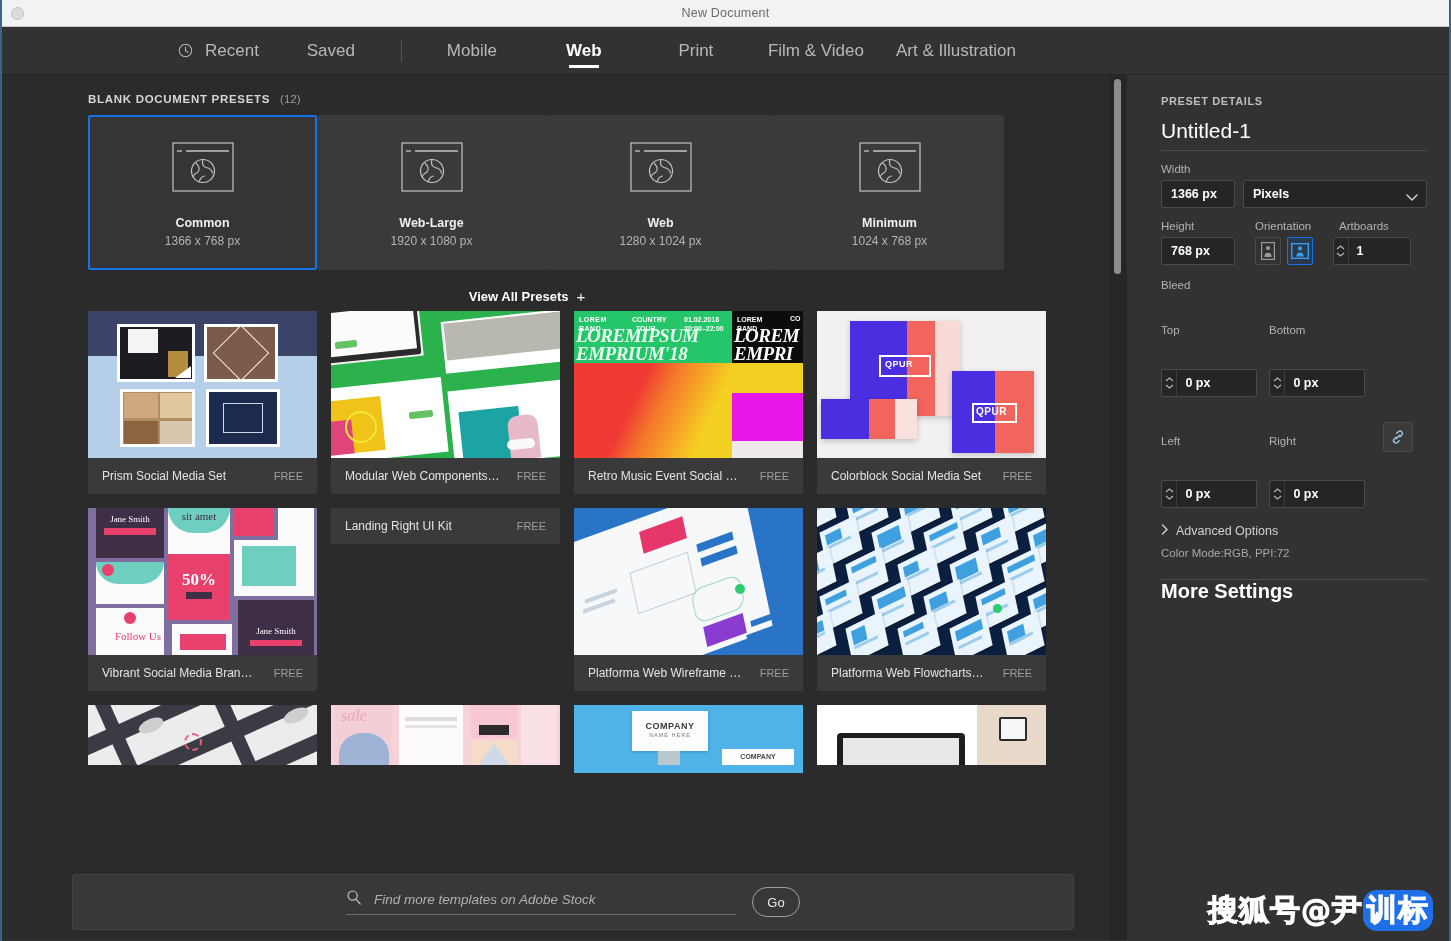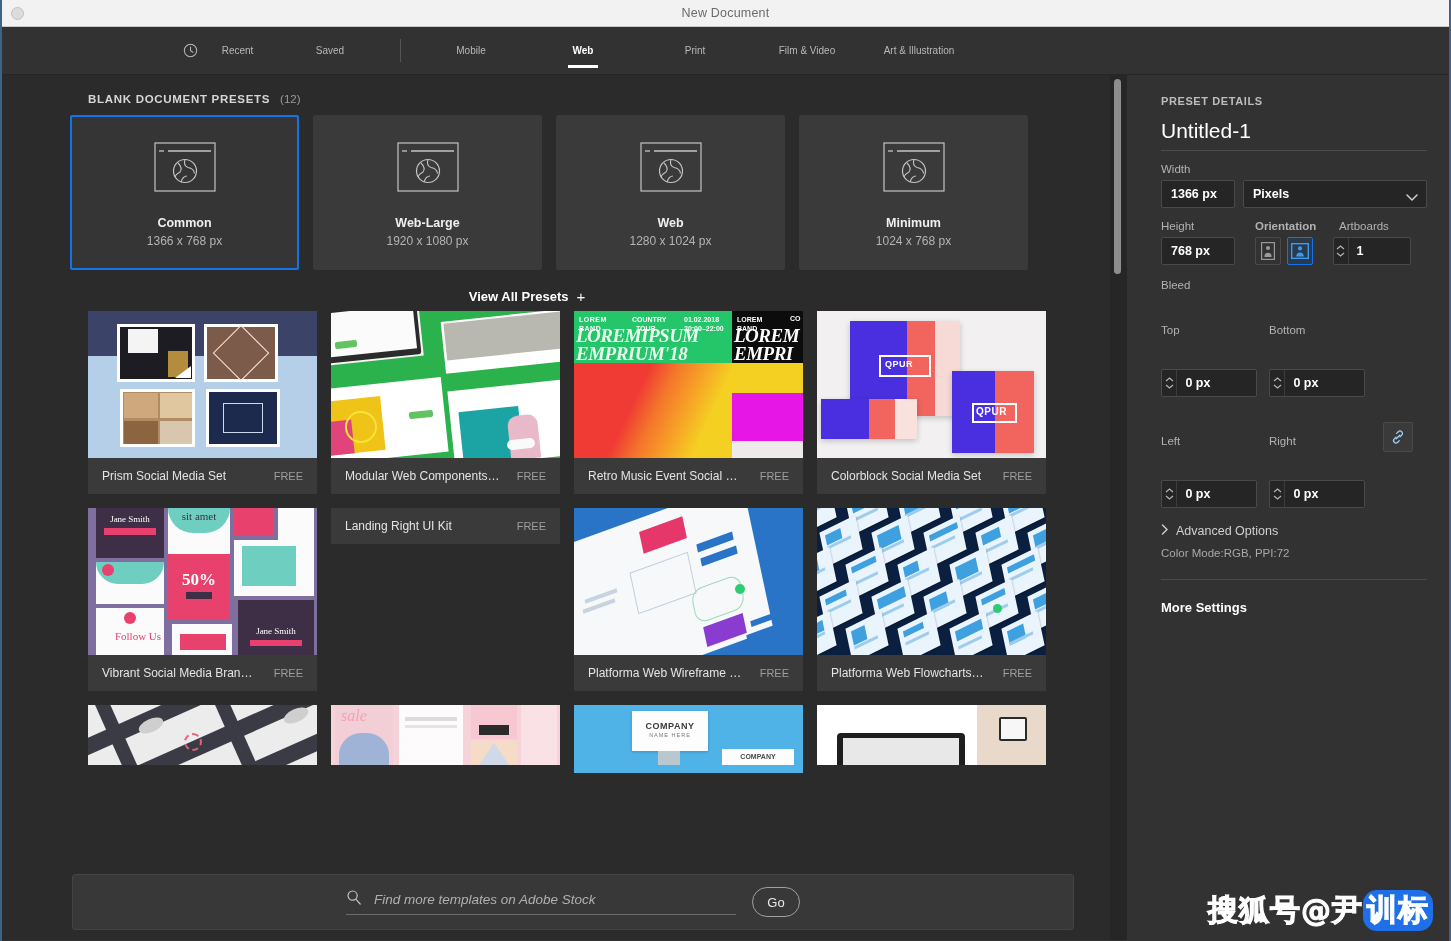--- a/index.html
+++ b/index.html
@@ -37,24 +37,24 @@
     border-bottom: 1px solid #262626;
     position: relative;
   }
   .tabs-inner {
     display: flex; align-items: stretch; width: 1141px;
     padding-left: 160px;
   }
   .tab {
     position: relative;
     display: flex; align-items: center; justify-content: center;
-    gap: 24px;
+    gap: 12px;
     padding: 0 16px;
     min-width: 112px;
-    color: #b8b8b8; font-size: 10px;
+    color: #b8b8b8; font-size: 17px;
     cursor: default;
   }
   .tab.active { color: #ffffff; font-weight: bold; }
   .tab.active::after {
     content: ""; position: absolute; left: 50%; transform: translateX(-50%);
     bottom: 6px; width: 30px; height: 3px; background: #ffffff;
   }
   .tab-sep {
     width: 1px; background: #555; margin: 12px 14px;
   }
@@ -81,21 +81,21 @@
     padding: 18px 0 10px 86px;
     font-size: 11.5px; letter-spacing: .7px; font-weight: bold;
     color: #d6d6d6;
   }
   .section-head .count {
     font-weight: normal; color: #9a9a9a; margin-left: 6px; letter-spacing: 0;
   }
 
   
   .preset-row {
-    display: flex; gap: 14px; padding-left: 68px;
+    display: flex; padding-left: 86px;
   }
   .preset-card {
     width: 229px; height: 155px;
     background: #3a3a3a; border: 1px solid #3a3a3a; border-radius: 2px;
     display: flex; flex-direction: column; align-items: center;
     justify-content: flex-start; padding-top: 26px;
     cursor: default;
   }
   .preset-card.selected {
     border: 2px solid #1473e6; background: #353535;
@@ -238,21 +238,21 @@
     background: #3a3a3a; display: flex; align-items: center; justify-content: center;
     margin-left: 6px;
   }
   .adv-opt {
     margin-top: 16px; font-size: 12.5px; color: #d0d0d0;
     display: flex; align-items: center; gap: 7px;
   }
   .color-mode { margin-top: 9px; font-size: 11.5px; color: #a8a8a8; }
   .divider { margin-top: 20px; width: 266px; height: 1px; background: #4a4a4a; }
   .more-settings {
-    margin-top: 20px; font-size: 13px; color: #ffffff; font-weight: bold;
+    font-size: 20px; color: #ffffff; font-weight: bold;
   }
 
   
   .watermark {
     position: absolute; right: 16px; bottom: 10px;
     font-size: 30px; font-weight: bold; letter-spacing: 1px;
     color: #ffffff;
     -webkit-text-stroke: 1px #ffffff;
     display: flex; align-items: center; gap: 0px;
     font-family: "DejaVu Sans", sans-serif;
@@ -755,21 +755,21 @@
           <span class="chev">
             <svg width="12" height="10" viewBox="0 0 12 10">
               <path d="M1 2 L6 7 L11 2" fill="none" stroke="#cfcfcf" stroke-width="1.5" stroke-linecap="round"></path>
             </svg>
           </span>
         </div>
       </div>
 
       <div class="row" style="gap:20px;">
         <div class="fld-label" style="width:74px;">Height</div>
-        <div class="fld-label" style="width:64px;font-weight:bold;">Orientation</div>
+        <div class="fld-label" style="width:64px;">Orientation</div>
         <div class="fld-label" style="width:70px;">Artboards</div>
       </div>
       <div class="row" style="gap:20px;">
         <input class="inp w-num" type="text" value="768 px" style="">
         <div class="orient-btns">
           <div class="orient-btn">
             <svg width="14" height="18" viewBox="0 0 14 18">
               <rect x="0.6" y="0.6" width="12.8" height="16.8" fill="none" stroke="#9a9a9a" stroke-width="1.2"></rect>
               <circle cx="7" cy="6" r="2.1" fill="#9a9a9a"></circle>
               <path d="M3.4 15 q0-4.2 3.6-4.2 q3.6 0 3.6 4.2 z" fill="#9a9a9a"></path>

